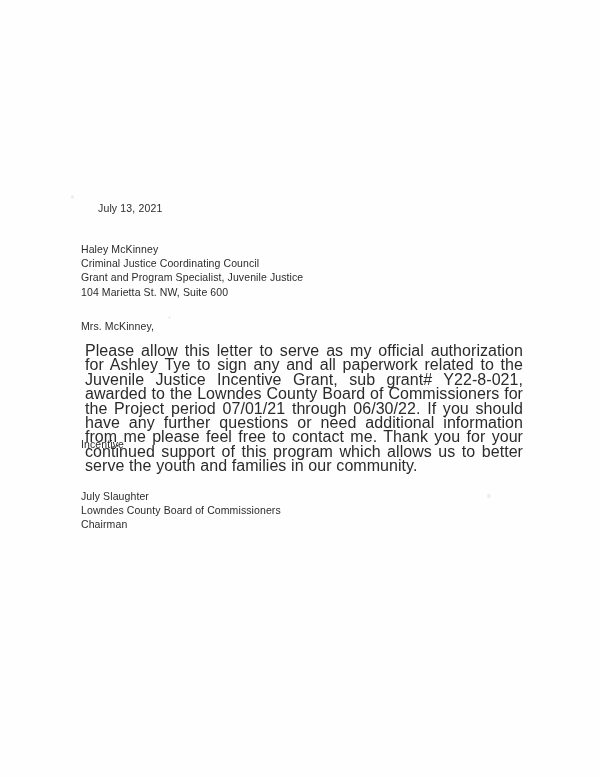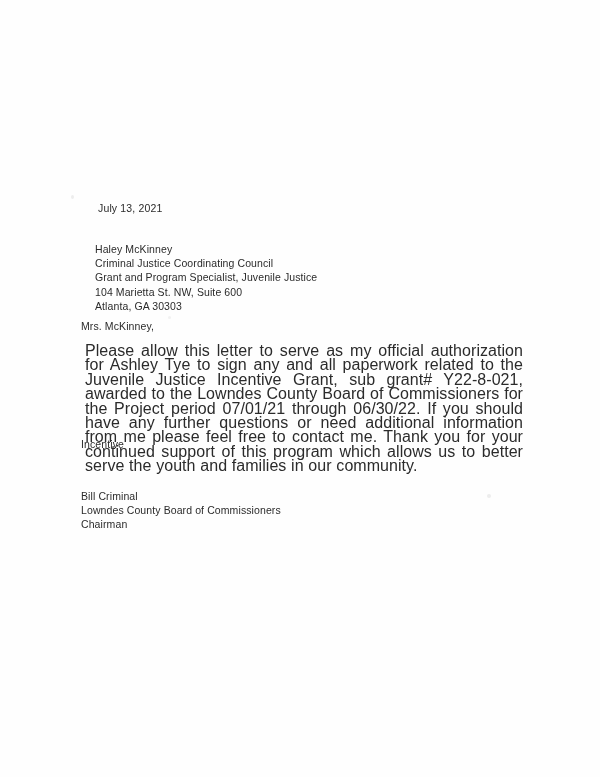--- a/index.html
+++ b/index.html
@@ -74,21 +74,20 @@
     margin-left: 17px;
   }
 
   .recipient {
     position: absolute;
     top: 242px;
     left: 0;
     font-size: 10.5px;
     line-height: 14.2px;
     letter-spacing: .1px;
-    margin-left: 14px;
   }
   .recipient div {
     white-space: nowrap;
   }
 
   .salutation {
     position: absolute;
     top: 319px;
     left: 0;
     font-size: 10.5px;
@@ -144,29 +143,28 @@
 
   <div class="letter">
 
     <div class="date-line">July 13, 2021</div>
 
     <div class="recipient">
       <div>Haley McKinney</div>
       <div>Criminal Justice Coordinating Council</div>
       <div>Grant and Program Specialist, Juvenile Justice</div>
       <div>104 Marietta St. NW, Suite 600</div>
-      <div>Atlanta, GA 30303</div>
     </div>
 
     <div class="salutation">Mrs. McKinney,</div>
 
     <div class="body-paragraph">Please allow this letter to serve as my official authorization for Ashley Tye to sign any and all paperwork related to the Juvenile Justice Incentive Grant, sub grant# Y22-8-021, awarded to the Lowndes County Board of Commissioners for the Project period 07/01/21 through 06/30/22.  If you should have any further questions or need additional information from me please feel free to contact me.  Thank you for your continued support of this program which allows us to better serve the youth and families in our community.</div>
 
     <div class="closing">Incentive</div>
 
     <div class="signature-block">
-      <div>Bill Criminal</div>
+      <div>July Slaughter</div>
       <div>Lowndes County Board of Commissioners</div>
       <div>Chairman</div>
     </div>
 
   </div>
 </div>
 
 </body></html>

